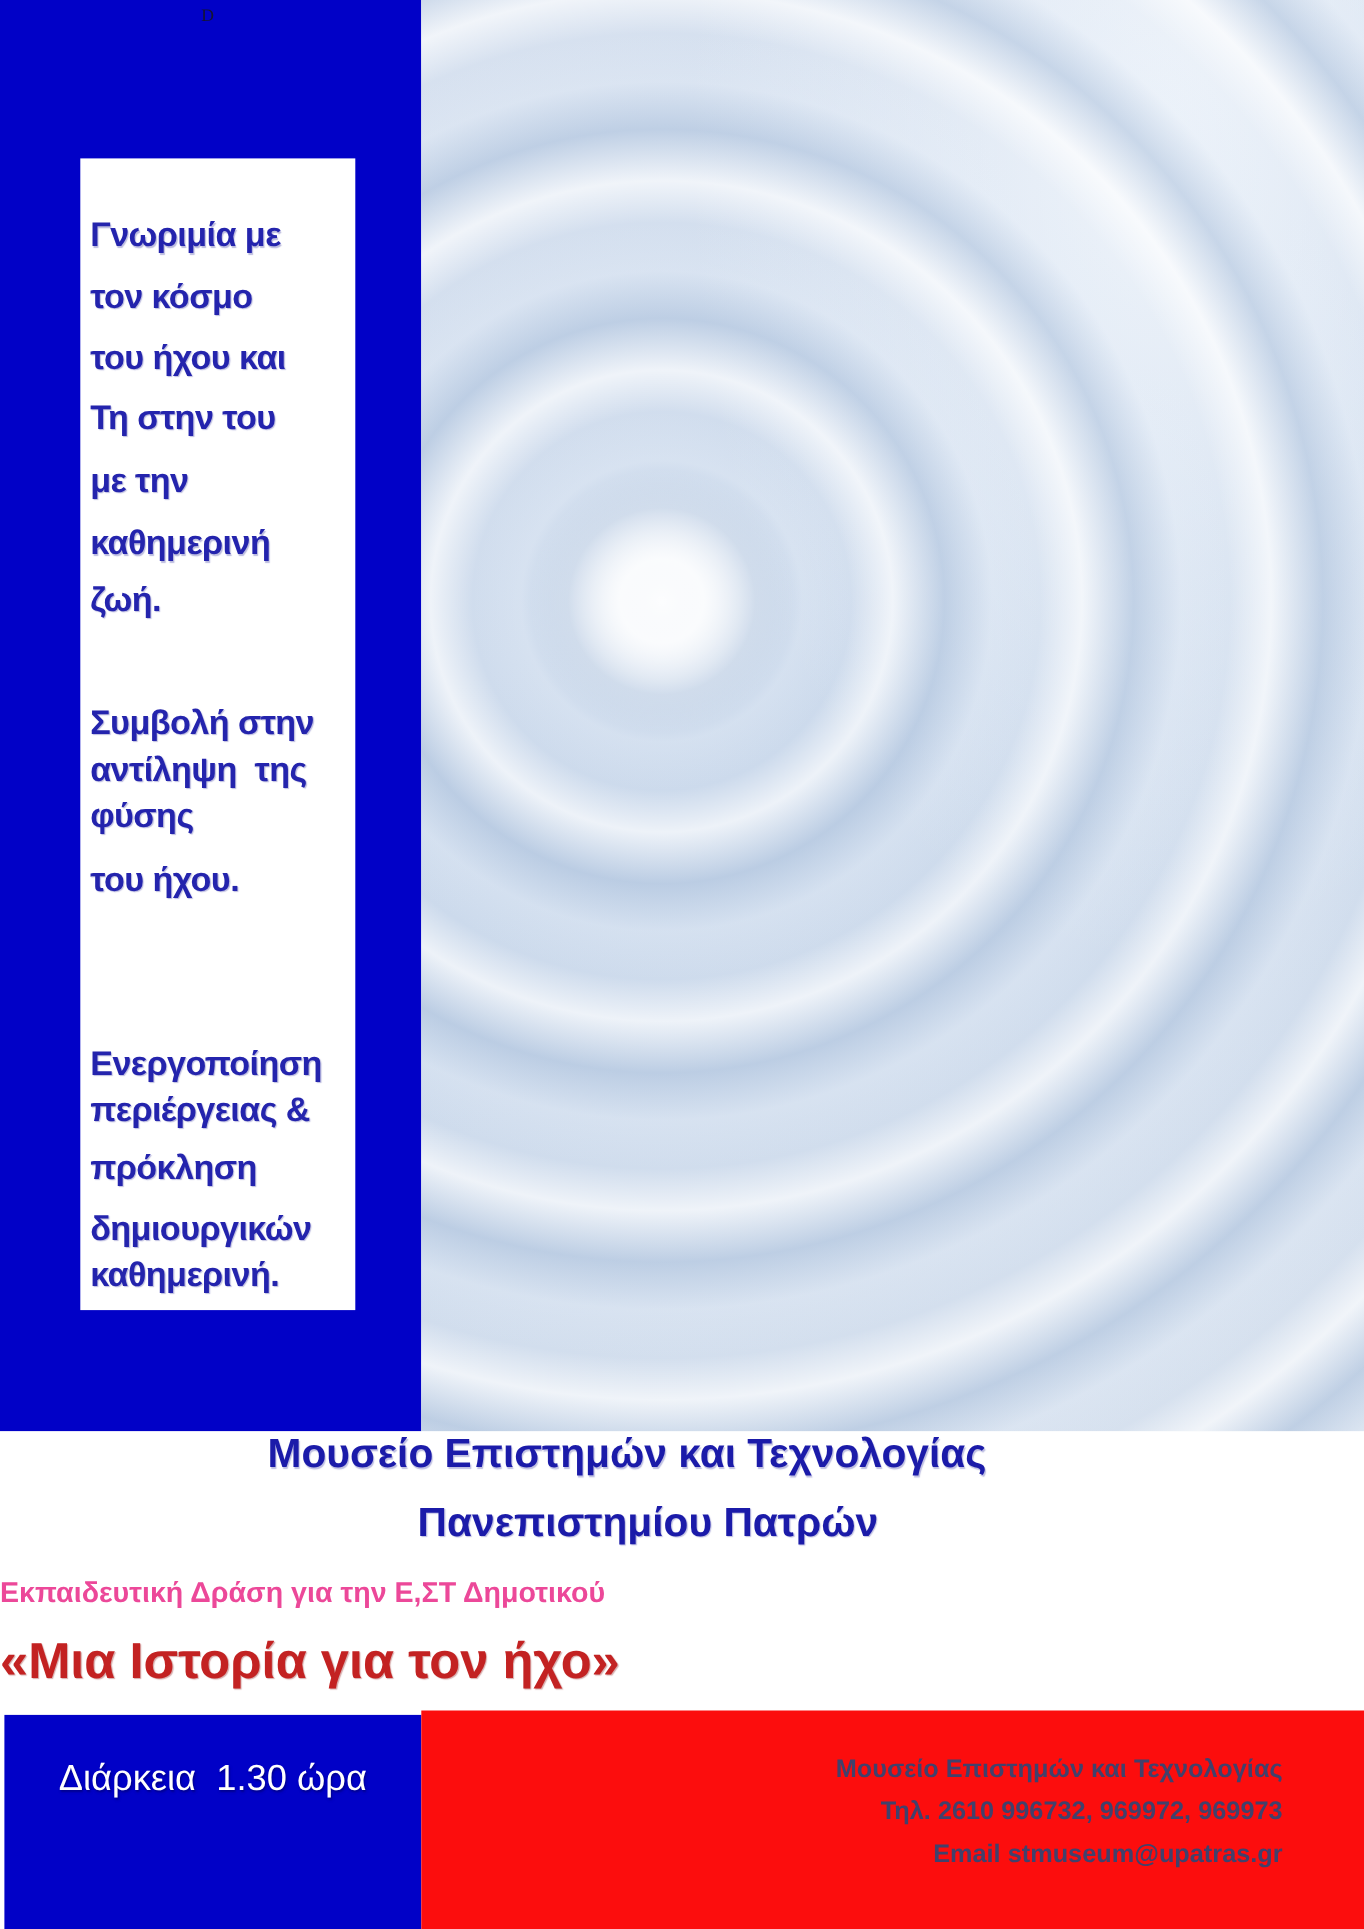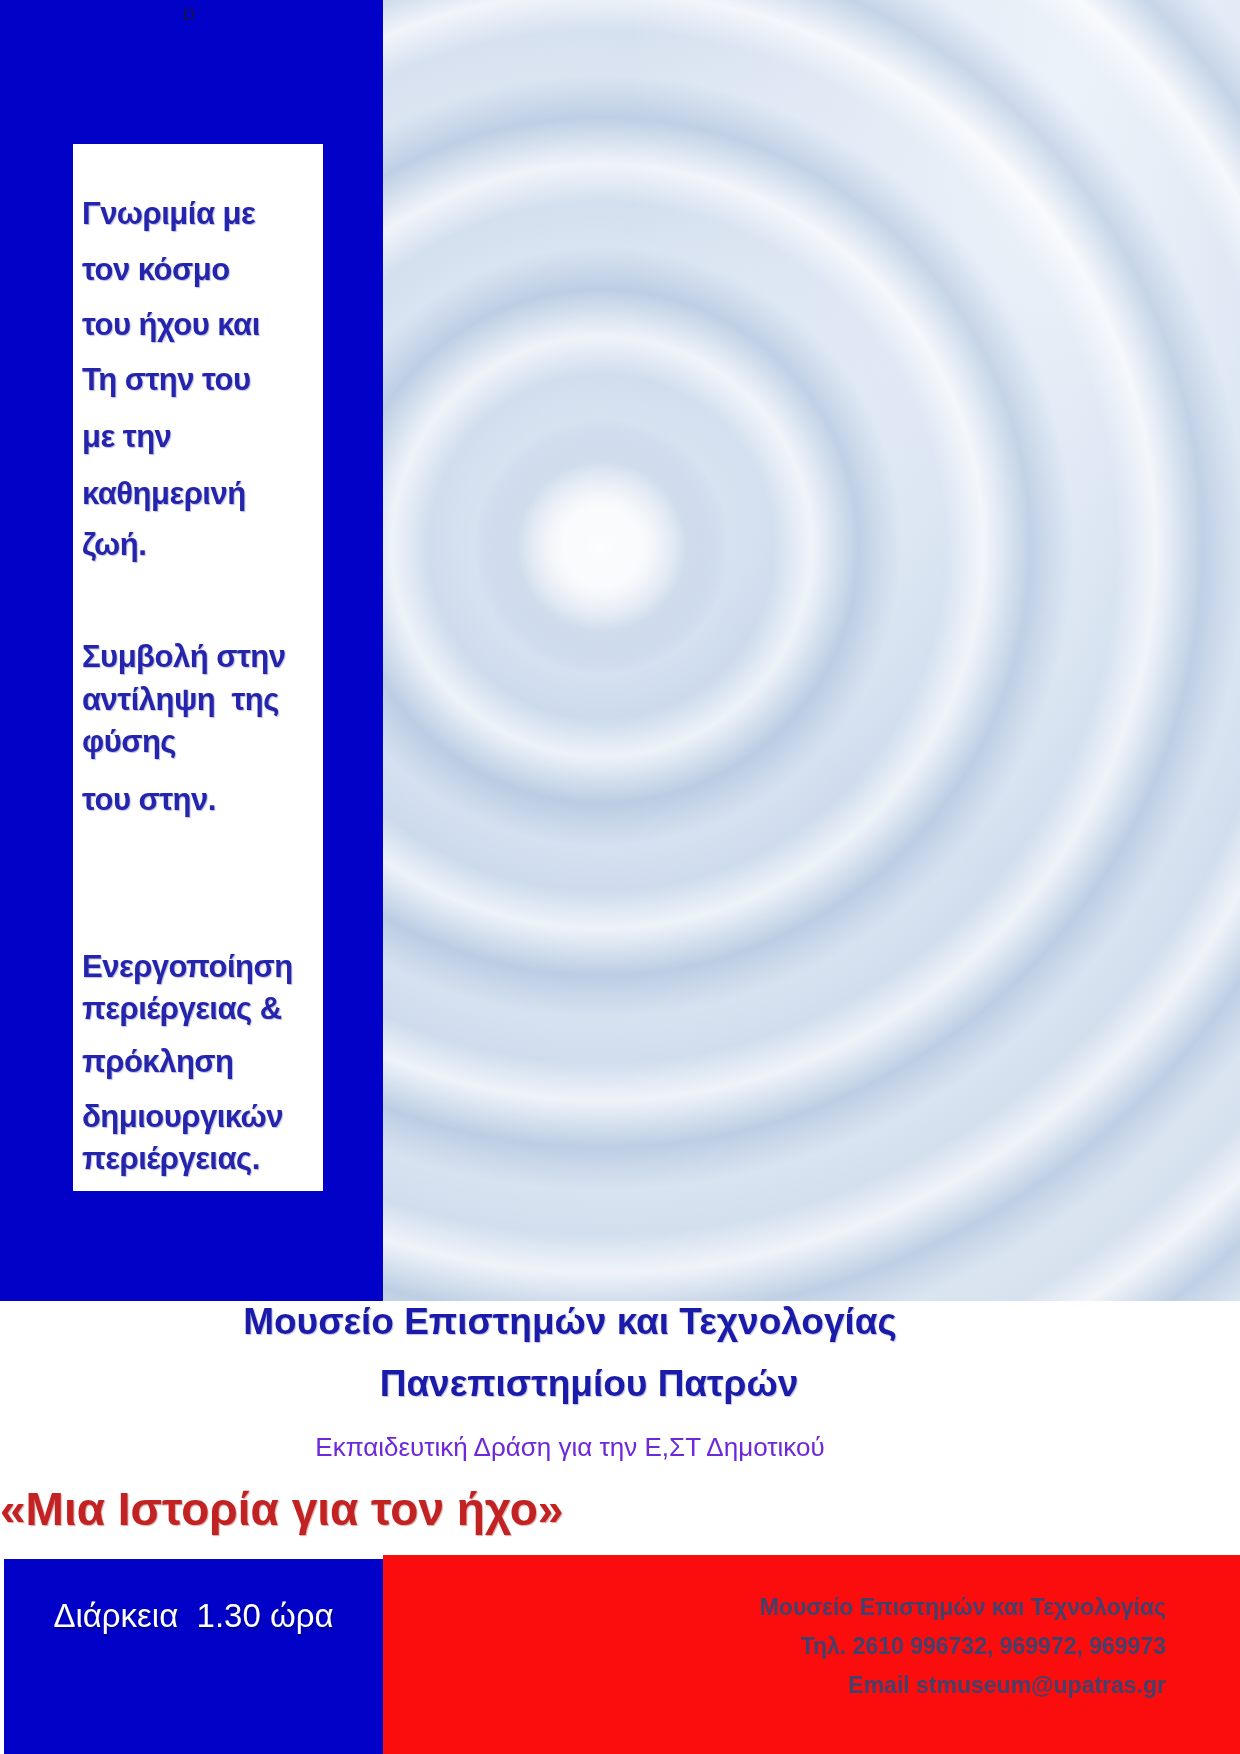--- a/index.html
+++ b/index.html
@@ -47,22 +47,22 @@
     font-size:37px;font-weight:bold;color:#1B1BA9;
     text-shadow:1px 1px 1px rgba(70,70,170,0.35);
   }
   .museum-title2{
     position:absolute;left:0;top:1363px;width:1140px;text-align:center;
     font-size:37px;font-weight:bold;color:#1B1BA9;
     text-shadow:1px 1px 1px rgba(70,70,170,0.35);
     margin-left:19px;
   }
   .subtitle{
-    position:absolute;left:0;top:1432px;width:1140px;text-align:center;
-    font-size:26px;font-weight:normal;color:#6d28d9;
+    position:absolute;left:0;top:1432px;width:1140px;
+    font-size:26px;font-weight:bold;color:#ec4899;
   }
   .event-title{
     position:absolute;left:0;top:1482px;width:1140px;text-align:left;
     font-size:46px;font-weight:bold;color:#C32222;
     text-shadow:1px 1px 1px rgba(150,40,40,0.4);
   }
   
   .bottom-blue{
     position:absolute;left:4px;top:1559px;width:379px;height:195px;
     background:#0101C7;
@@ -94,26 +94,26 @@
   <div class="introline" style="top:52px">Γνωριμία με</div>
   <div class="introline" style="top:108px">τον κόσμο</div>
   <div class="introline" style="top:163px">του ήχου και</div>
   <div class="introline" style="top:218px">Τη στην του</div>
   <div class="introline" style="top:275px">με την</div>
   <div class="introline" style="top:332px">καθημερινή</div>
   <div class="introline" style="top:383px">ζωή.</div>
   <div class="introline" style="top:495px">Συμβολή στην</div>
   <div class="introline" style="top:538px">αντίληψη  της</div>
   <div class="introline" style="top:580px">φύσης</div>
-  <div class="introline" style="top:638px">του στην.</div>
+  <div class="introline" style="top:638px">του ήχου.</div>
   <div class="introline" style="top:805px">Ενεργοποίηση</div>
   <div class="introline" style="top:847px">περιέργειας &amp;</div>
   <div class="introline" style="top:900px">πρόκληση</div>
   <div class="introline" style="top:955px">δημιουργικών</div>
-  <div class="introline" style="top:997px">περιέργειας.</div>
+  <div class="introline" style="top:997px">καθημερινή.</div>
 </div>
 
 <div class="museum-title">Μουσείο Επιστημών και Τεχνολογίας</div>
 <div class="museum-title2">Πανεπιστημίου Πατρών</div>
 <div class="subtitle">Εκπαιδευτική Δράση για την Ε,ΣΤ Δημοτικού</div>
 <div class="event-title">«Μια Ιστορία για τον ήχο»</div>
 
 <div class="bottom-blue">
   <div class="duration">Διάρκεια  1.30 ώρα</div>
 </div>

